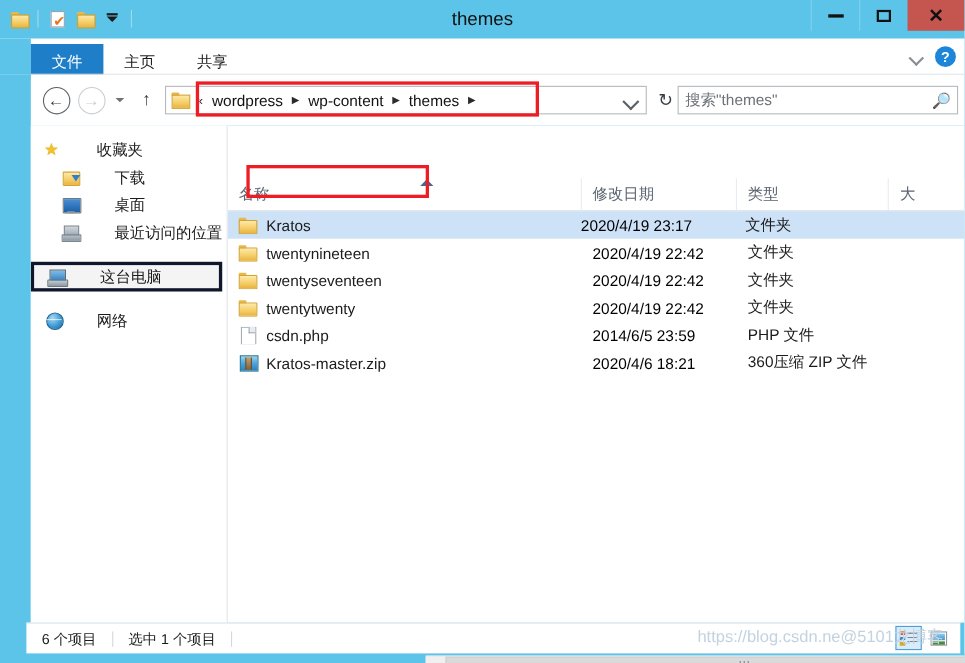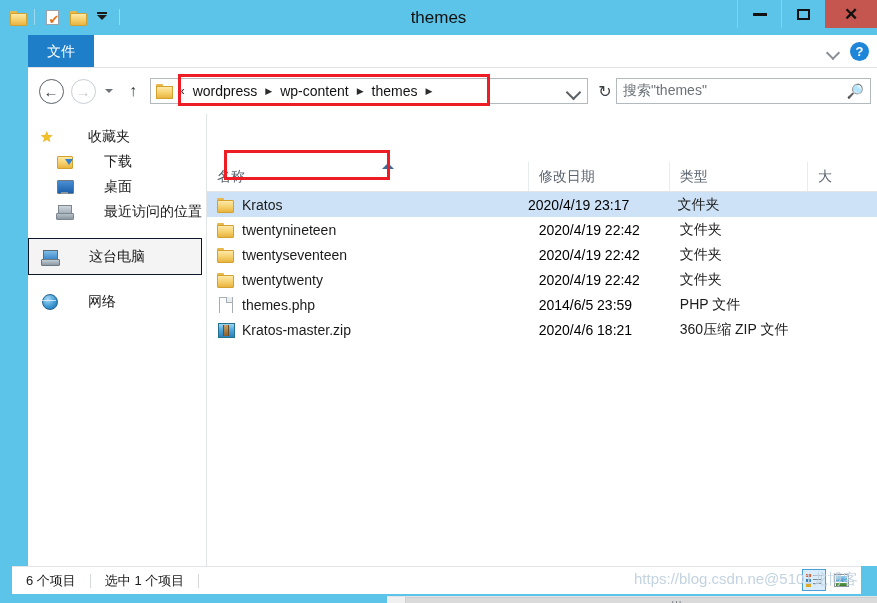--- a/index.html
+++ b/index.html
@@ -102,21 +102,21 @@
     position: absolute; left: 0; top: 35px;
     width: 877px; height: 33px;
     background: #ffffff;
   }
   #ribbon-left-edge {
     position: absolute; left: 0; top: 0; width: 28px; height: 33px;
     background: #5bc4e8;
   }
   #tabs {
     position: absolute; left: 28px; top: 0;
-    height: 38px; display: flex; align-items: flex-end; flex-direction: column;
+    height: 38px; display: flex; align-items: flex-end;
   }
   .tab {
     padding: 0 19px; height: 33px; line-height: 33px;
     font-size: 14px; color: #1b1b1b; cursor: pointer;
     white-space: nowrap;
   }
   .tab.active { background: #1e7ec8; color: #ffffff; }
   #ribbon-right {
     position: absolute; right: 8px; top: 0; height: 33px;
     display: flex; align-items: center; gap: 10px;
@@ -249,22 +249,22 @@
     position: relative;
   }
   .nav-item {
     display: flex; align-items: center;
     height: 25px; padding-left: 12px;
     font-size: 14px; color: #1b1b1b; cursor: pointer;
     white-space: nowrap;
   }
   .nav-item.indent { padding-left: 28px; }
   .nav-item.selected {
-    background: #f4f4f4; border: 1px solid #0f172a;
-    height: 37px; margin-right: 4px;
+    background: #f4f4f4; border: 3px solid #0f172a;
+    height: 27px; margin-right: 4px;
   }
   .nav-ico { width: 18px; height: 16px; margin-right: 6px; position: relative; flex: none; }
   .nav-label { overflow: hidden; padding-left: 24px; }
   .nav-gap { height: 14px; }
 
   .ico-star { color: #f2c028; font-size: 15px; line-height: 16px; text-shadow: 0 0 1px #c99b10; }
   .ico-dl::before {
     content: ""; position: absolute; left: 1px; top: 2px;
     width: 14px; height: 11px;
     background: linear-gradient(180deg,#fde9a8 0%,#f6cf6a 55%,#e8b441 100%);
@@ -422,21 +422,21 @@
     position: absolute; left: 0; top: 0;
     width: 544px; height: 18px;
     background: #dadada; border: 1px solid #cfcfcf;
     cursor: pointer;
     display: flex; align-items: center; justify-content: center;
   }
   #sb-thumb .grip { font-size: 10px; color: #6d7479; letter-spacing: 1px; }
 
   
   #statusbar {
-    position: absolute; left: 12px; top: 566px;
+    position: absolute; left: 24px; top: 566px;
     width: 849px; height: 28px;
     background: #ffffff;
     border-top: 1px solid #e2e5e8;
     display: flex; align-items: center;
   }
   .status-text {
     font-size: 13px; color: #1b1b1b; padding: 0 14px;
     white-space: nowrap;
   }
   .status-sep { width: 1px; height: 14px; background: #d4d8dc; }
@@ -677,21 +677,21 @@
             <span>twentytwenty</span>
           </span>
           <span class="cell date">2020/4/19 22:42</span>
           <span class="cell type">文件夹</span>
           <span class="cell size"></span>
         </div>
 
         <div class="row">
           <span class="cell name">
             <span class="row-ico ico-php"></span>
-            <span>themes.php</span>
+            <span>csdn.php</span>
           </span>
           <span class="cell date">2014/6/5 23:59</span>
           <span class="cell type">PHP 文件</span>
           <span class="cell size"></span>
         </div>
 
         <div class="row">
           <span class="cell name">
             <span class="row-ico ico-zip"></span>
             <span>Kratos-master.zip</span>

